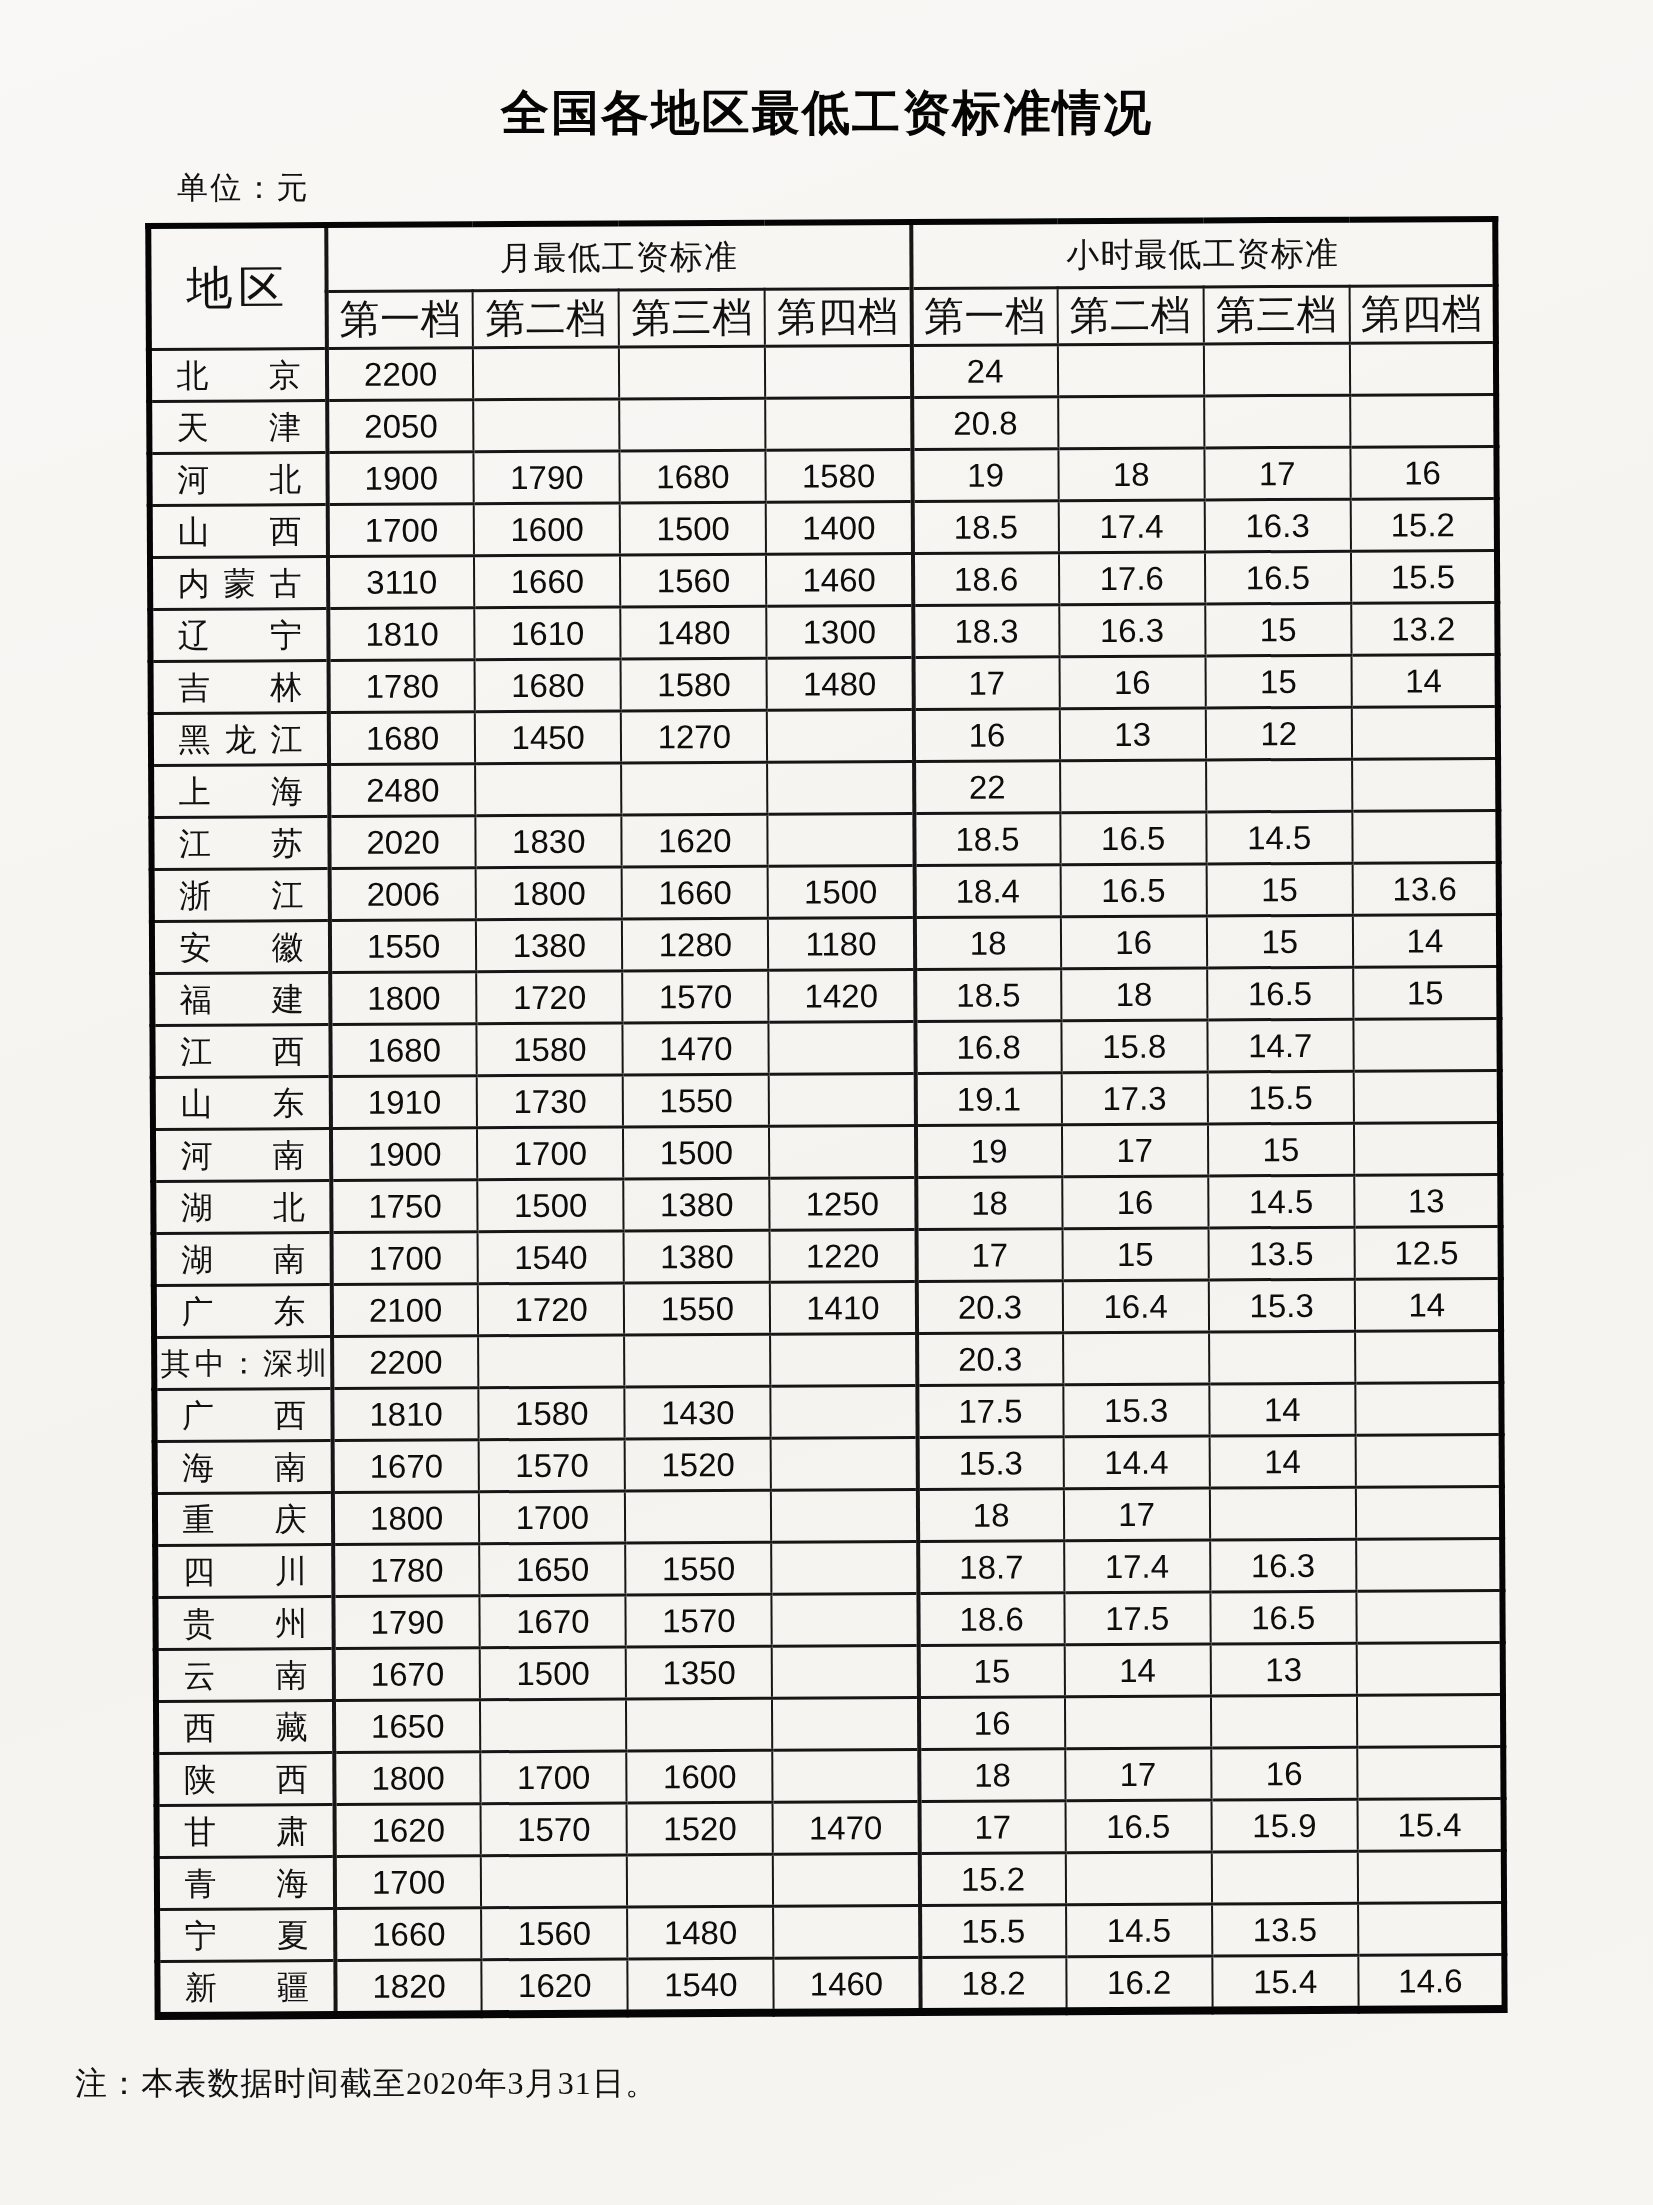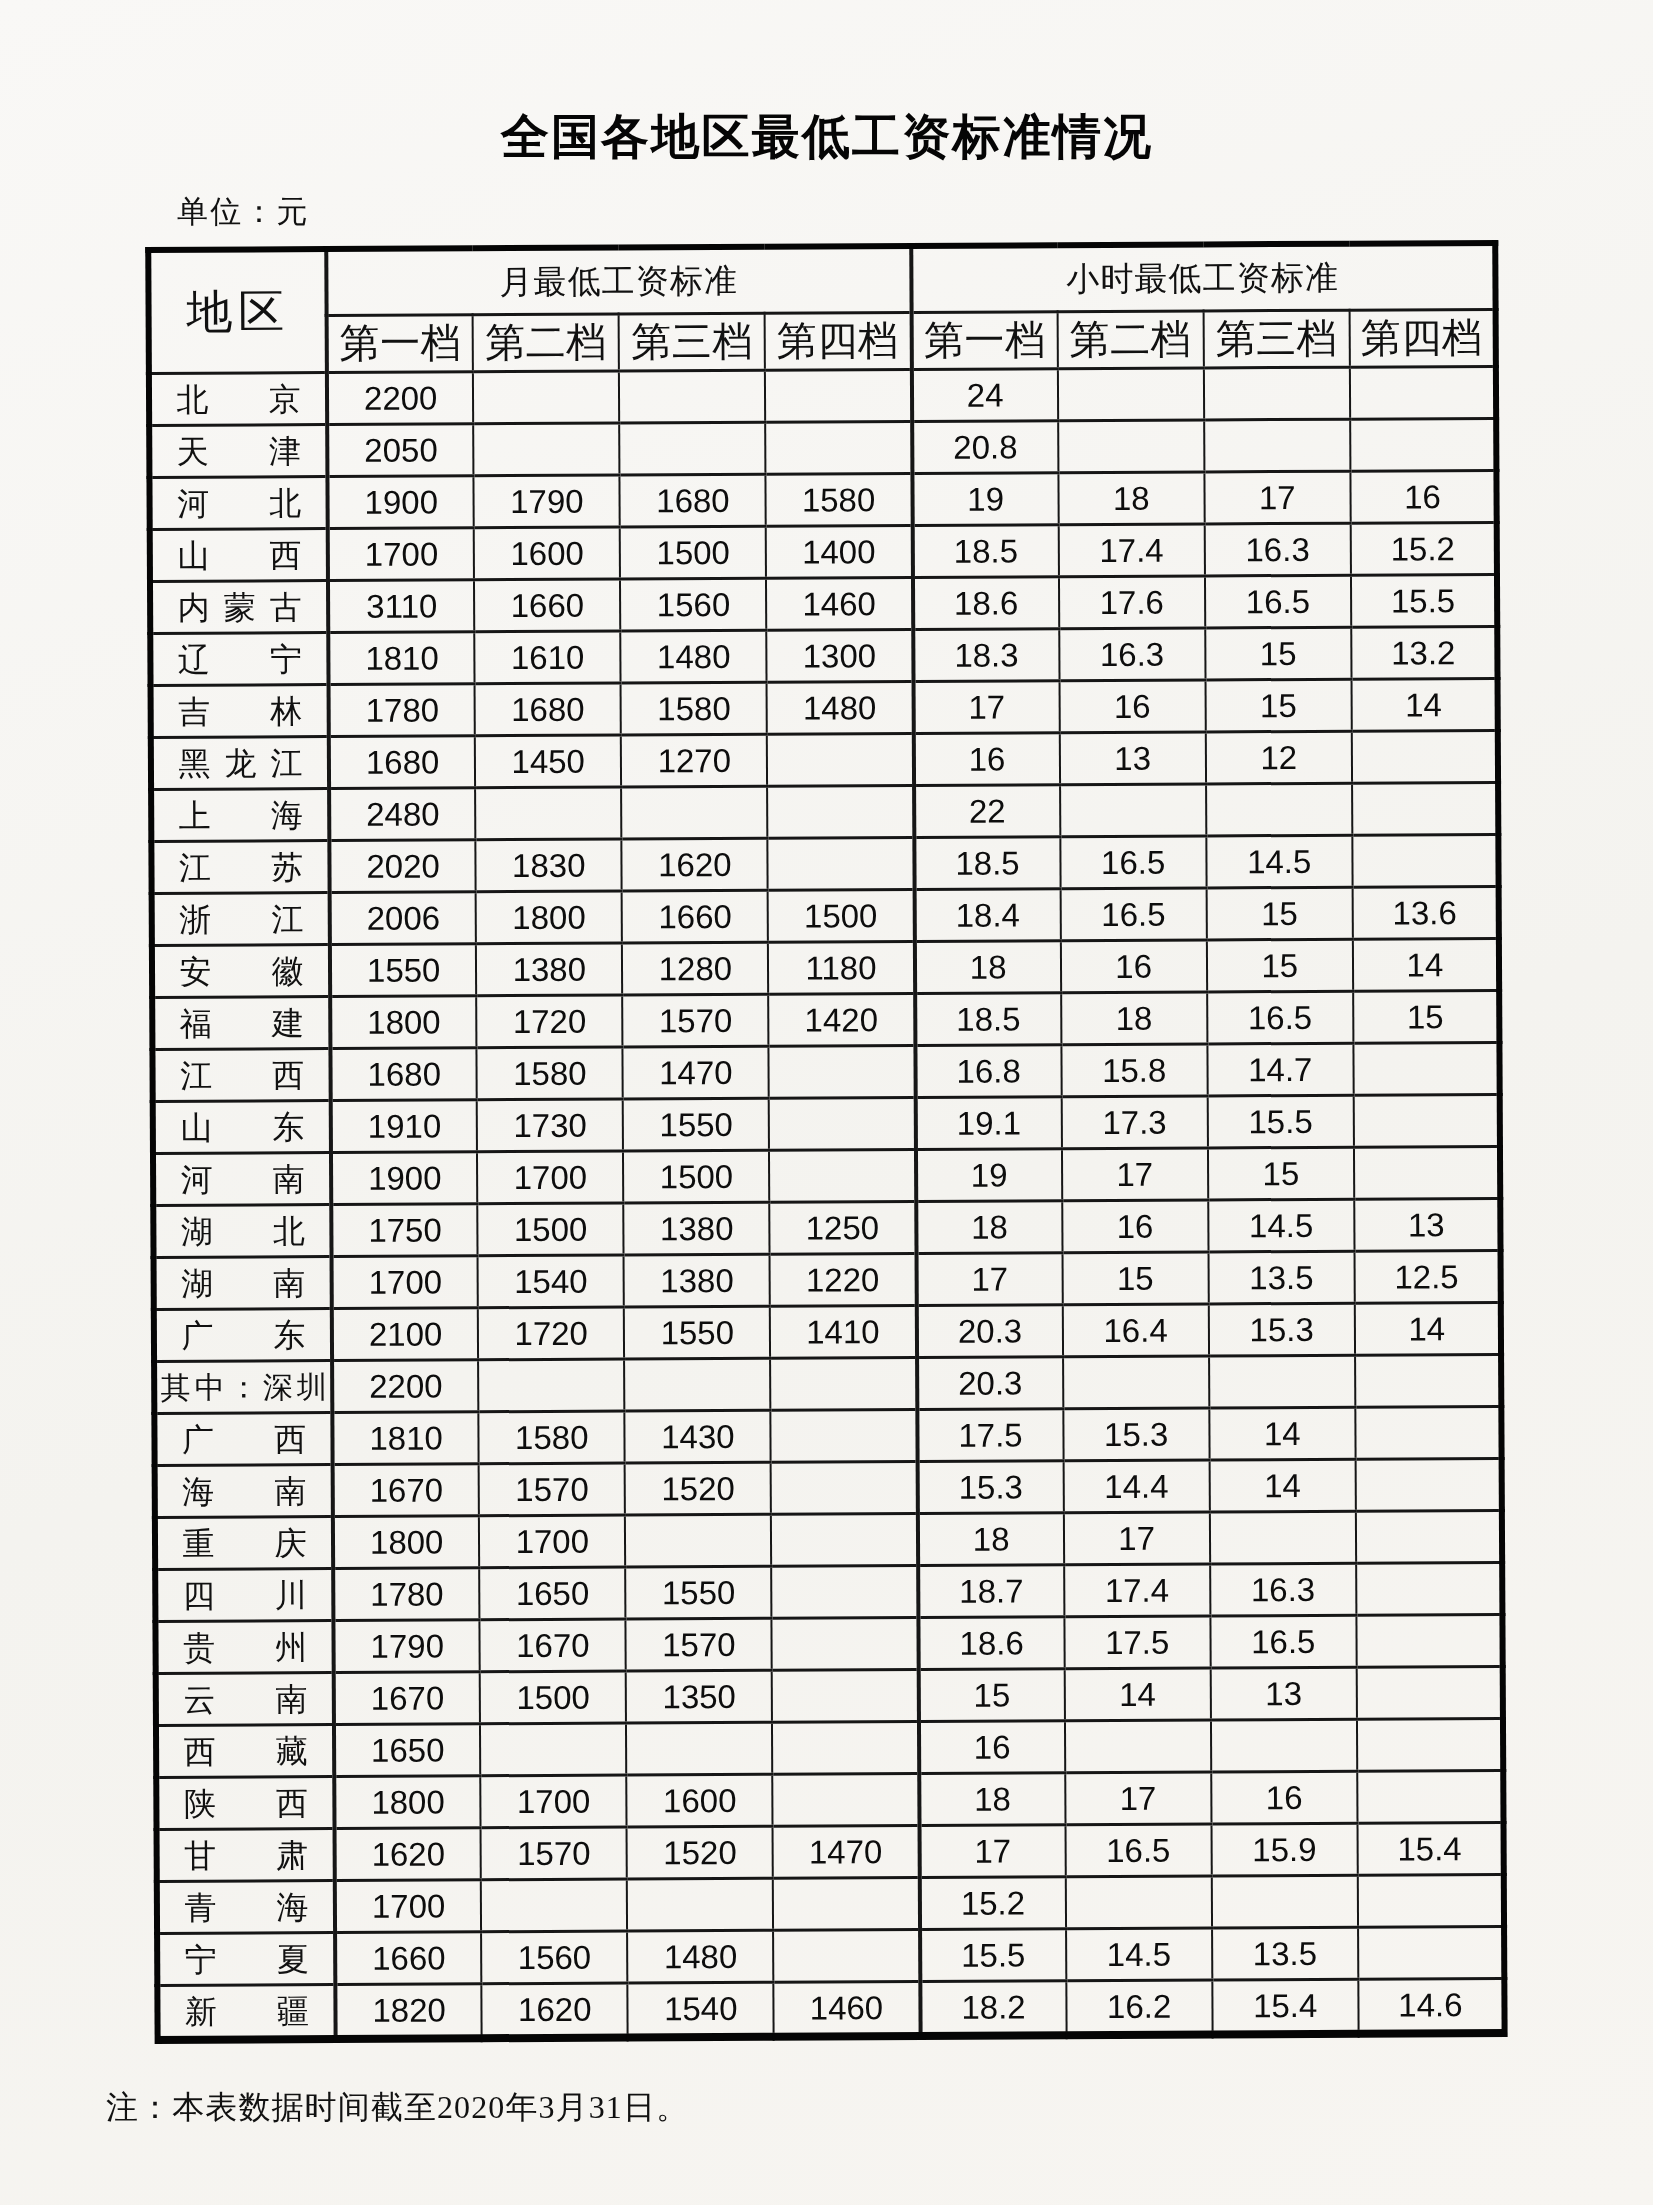--- a/index.html
+++ b/index.html
@@ -9,21 +9,21 @@
   html,body{margin:0;padding:0;}
   body{
     width:1654px;height:2205px;
     background:linear-gradient(160deg,#f9f8f6 0%,#f4f3ef 55%,#f7f5f1 100%);
     font-family:"Liberation Serif",serif;
     color:var(--ink);
     overflow:hidden;
   }
   .page{position:relative;width:1654px;height:2205px;}
   .title{
-    padding-top:105px;
+    padding-top:81px;
     text-align:center;
     font-family:"Liberation Sans",sans-serif;
     font-weight:700;
     font-size:48px;
     letter-spacing:2.2px;
     color:#050505;
   }
   .unit{
     margin:22px 0 0 177px;
     font-size:31px;
@@ -85,21 +85,21 @@
     width:100%;
   }
   td.region.tight .rn{font-size:30px;}
   td.num{
     height:49px;
     font-family:"Liberation Sans",sans-serif;
     font-size:33px;
     color:#0d0d0d;
   }
   .note{
-    margin:42px 0 0 106px;
+    margin:42px 0 0 75px;
     font-size:32px;
     letter-spacing:1.1px;
   }
 </style>
 </head>
 <body>
 
 <div class="page">
 
   <div class="title">全国各地区最低工资标准情况</div>

